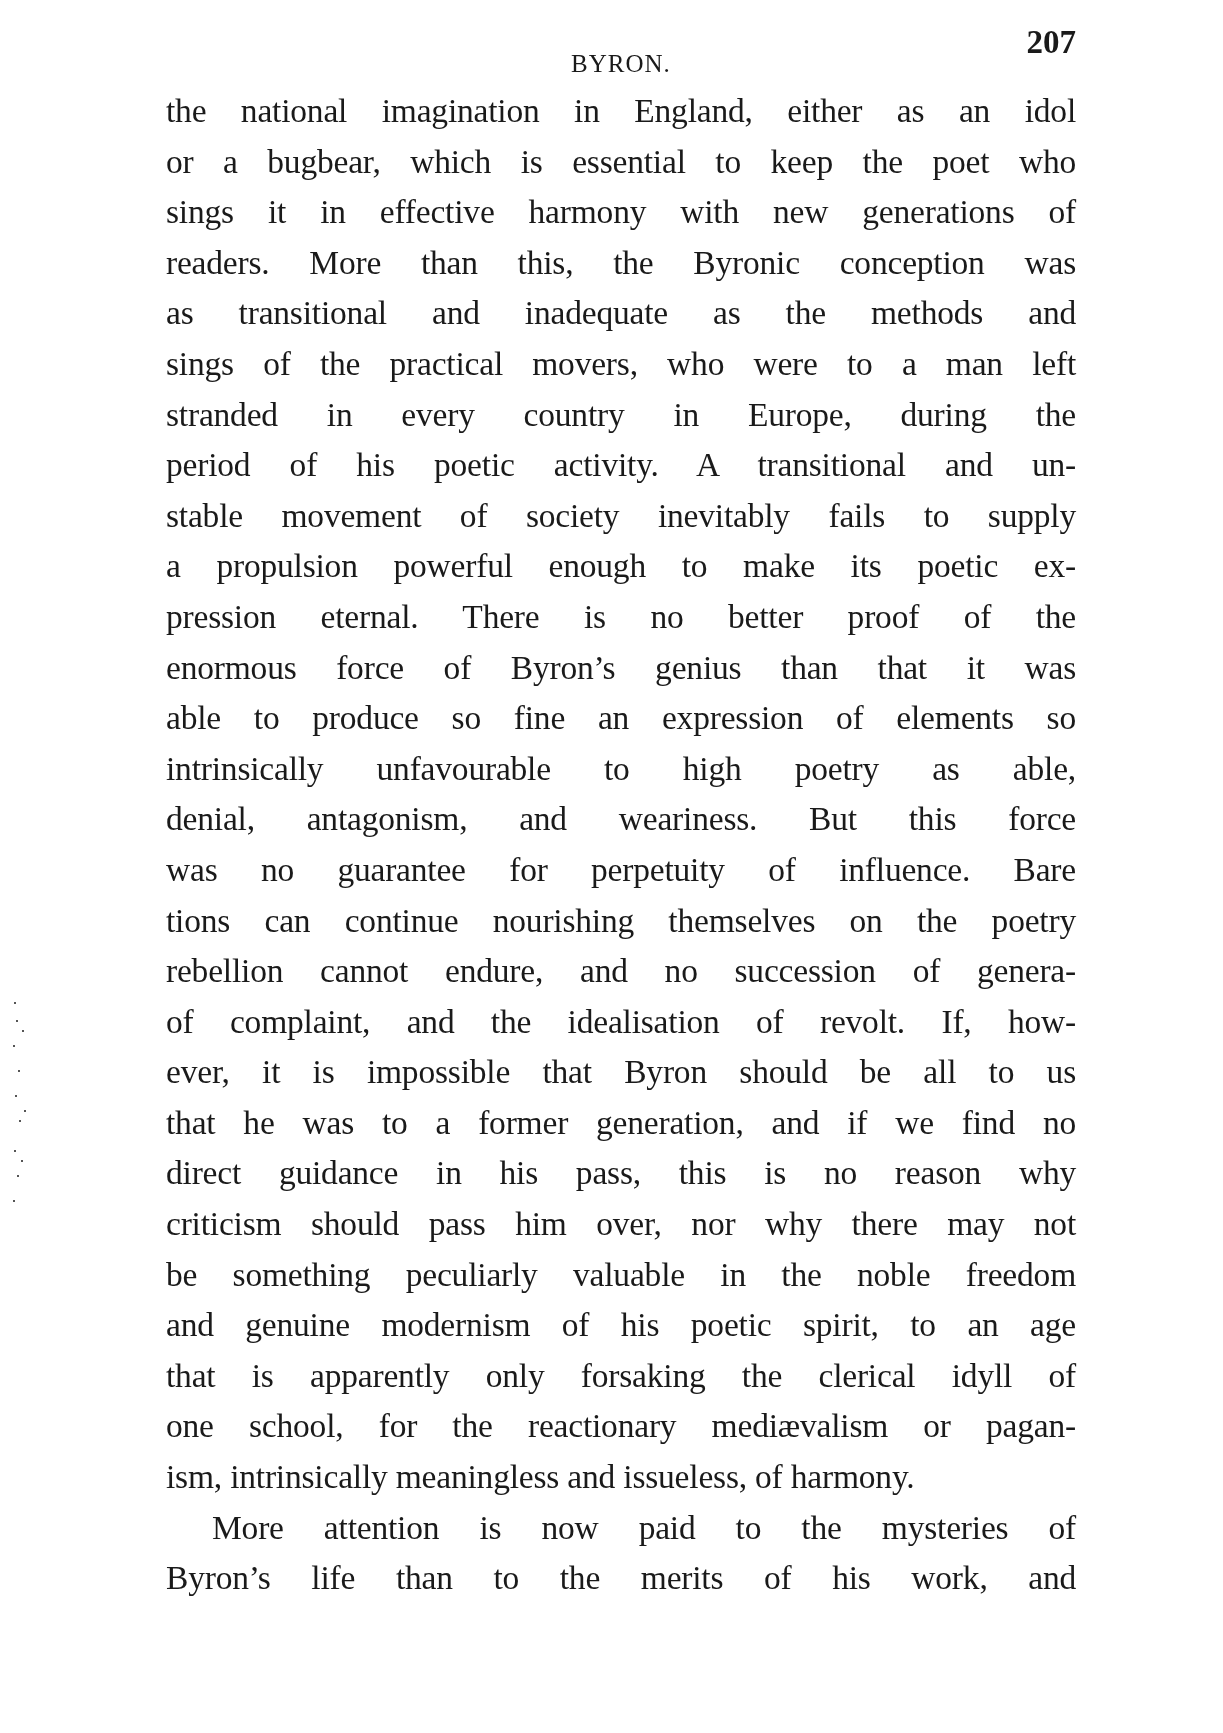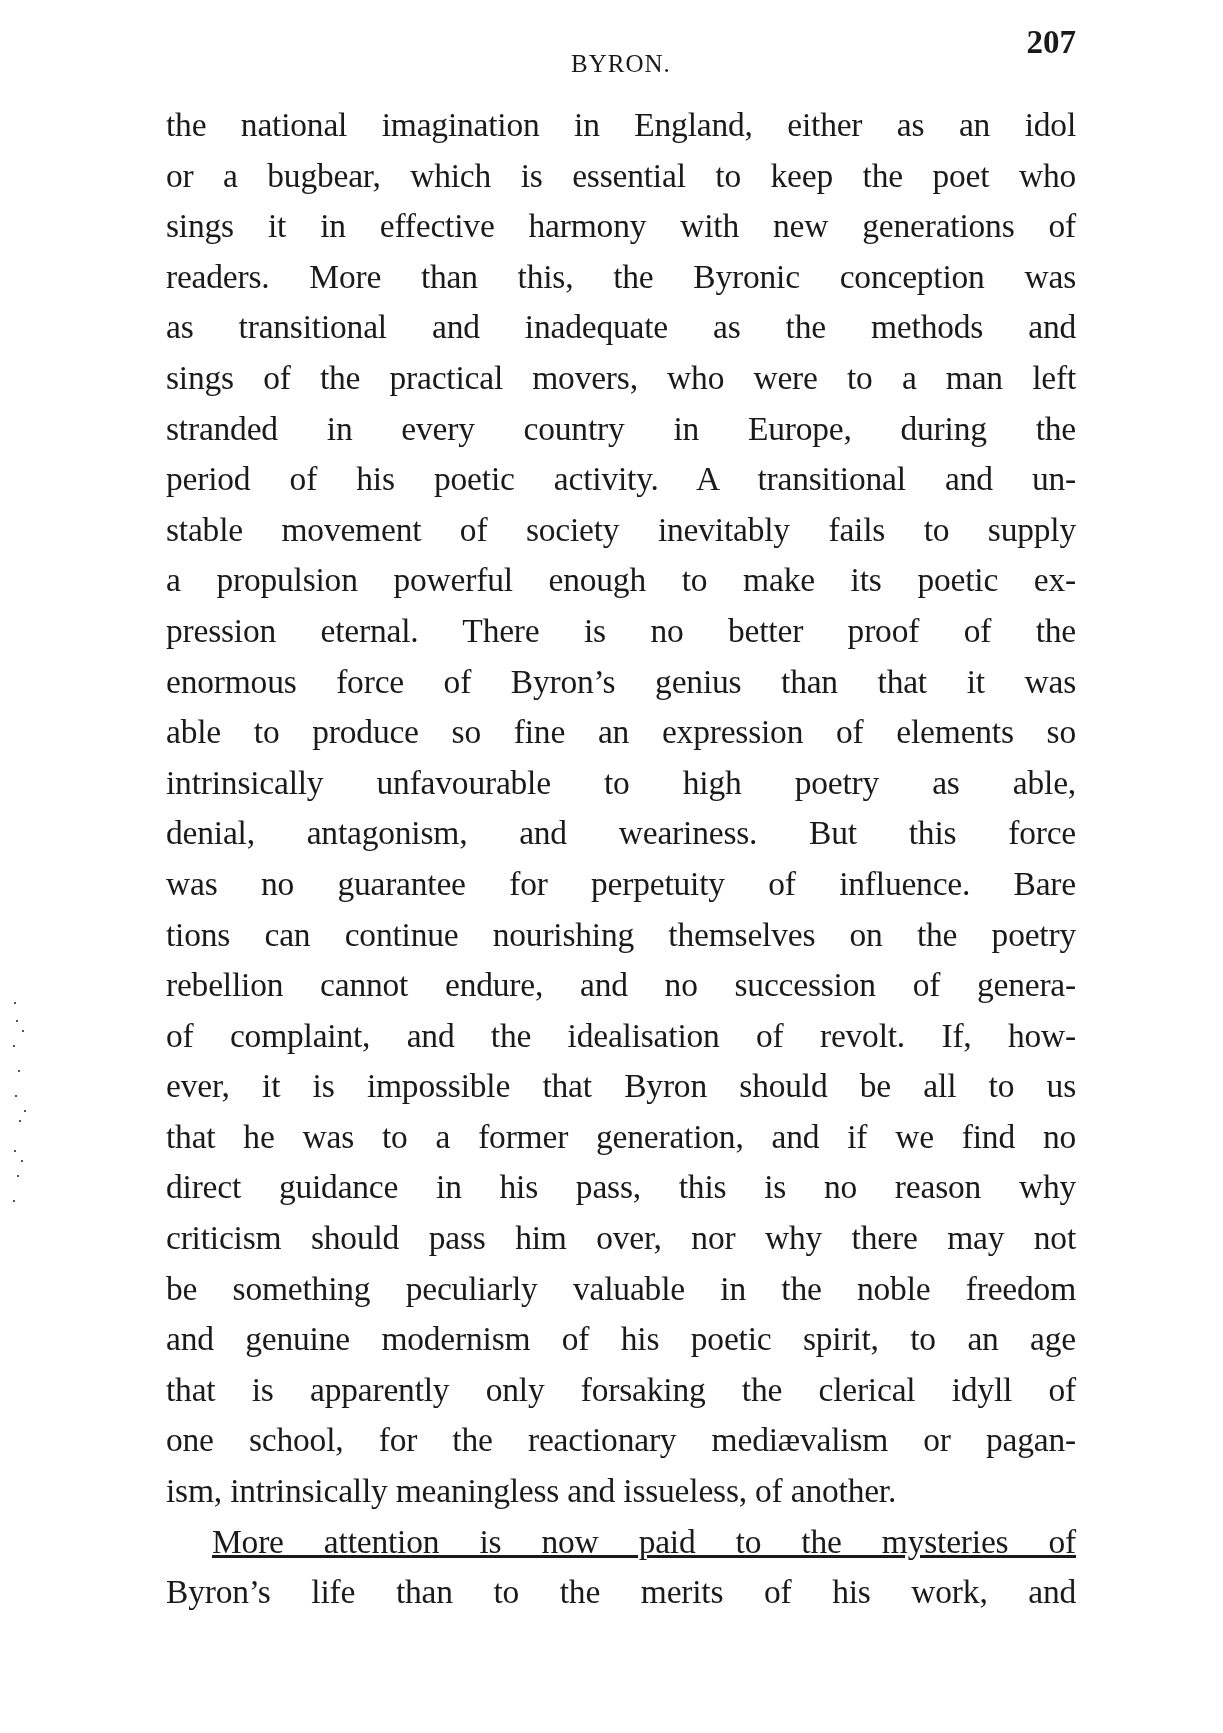--- a/index.html
+++ b/index.html
@@ -11,29 +11,29 @@
       position: absolute; top: 24px; left: 166px; width: 910px; height: 40px;
     }
     .running-title {
       position: absolute; left: 0; right: 0; text-align: center;
       font-size: 25px; letter-spacing: 1px; top: 6px; margin-top: 20px;
     }
     .page-number {
       position: absolute; right: 0; top: 0; font-size: 33px; font-weight: bold;
     }
     .text-block {
-      position: absolute; top: 100px; left: 166px; width: 910px;
+      position: absolute; top: 86px; left: 166px; width: 910px;
     }
     .line {
       display: block; font-size: 33.5px; line-height: 50.6px; height: 50.6px;
       text-align: justify; text-align-last: justify; white-space: nowrap;
       letter-spacing: -0.2px;
     }
     .line.last { text-align-last: left; }
-    .line.indent { padding-left: 46px; text-decoration: underline; }
+    .line.indent { padding-left: 46px; }
     .specks { position: absolute; left: 10px; top: 1000px; width: 30px; height: 230px; }
     .specks i { position: absolute; width: 2px; height: 2px; background: #555; }
   </style>
 </head>
 <body>
 
 <div class="running-head">
   <span class="running-title">BYRON.</span>
   <span class="page-number">207</span>
 </div>
@@ -59,21 +59,21 @@
   <span class="line">rebellion cannot endure, and no succession of genera-</span>
   <span class="line">of complaint, and the idealisation of revolt.  If, how-</span>
   <span class="line">ever, it is impossible that Byron should be all to us</span>
   <span class="line">that he was to a former generation, and if we find no</span>
   <span class="line">direct guidance in his pass, this is no reason why</span>
   <span class="line">criticism should pass him over, nor why there may not</span>
   <span class="line">be something peculiarly valuable in the noble freedom</span>
   <span class="line">and genuine modernism of his poetic spirit, to an age</span>
   <span class="line">that is apparently only forsaking the clerical idyll of</span>
   <span class="line">one school, for the reactionary mediævalism or pagan-</span>
-  <span class="line last">ism, intrinsically meaningless and issueless, of another.</span>
+  <span class="line last">ism, intrinsically meaningless and issueless, of harmony.</span>
   <span class="line indent">More attention is now paid to the mysteries of</span>
   <span class="line">Byron’s life than to the merits of his work, and</span>
 </div>
 
 <div class="specks">
   <i style="left:4px;top:2px"></i>
     <i style="left:6px;top:20px"></i>
     <i style="left:3px;top:45px"></i>
   <i style="left:8px;top:70px"></i>
     <i style="left:5px;top:95px"></i>

